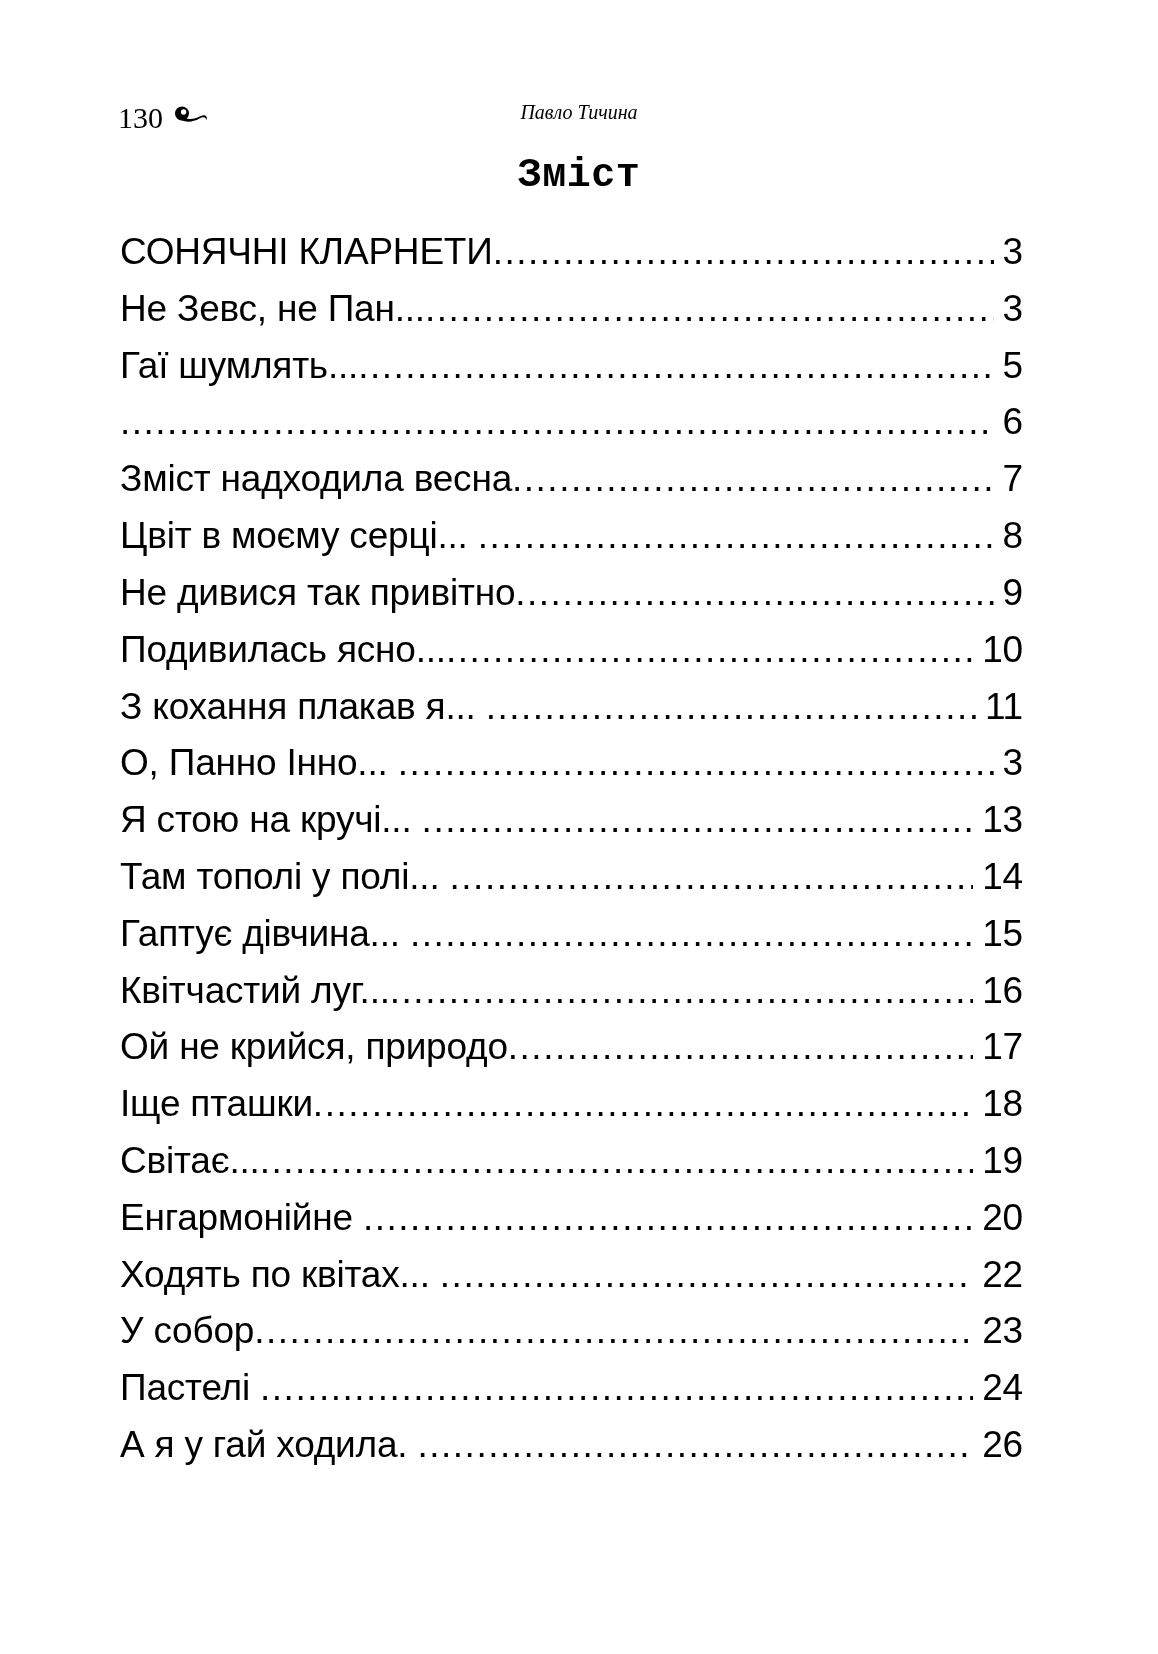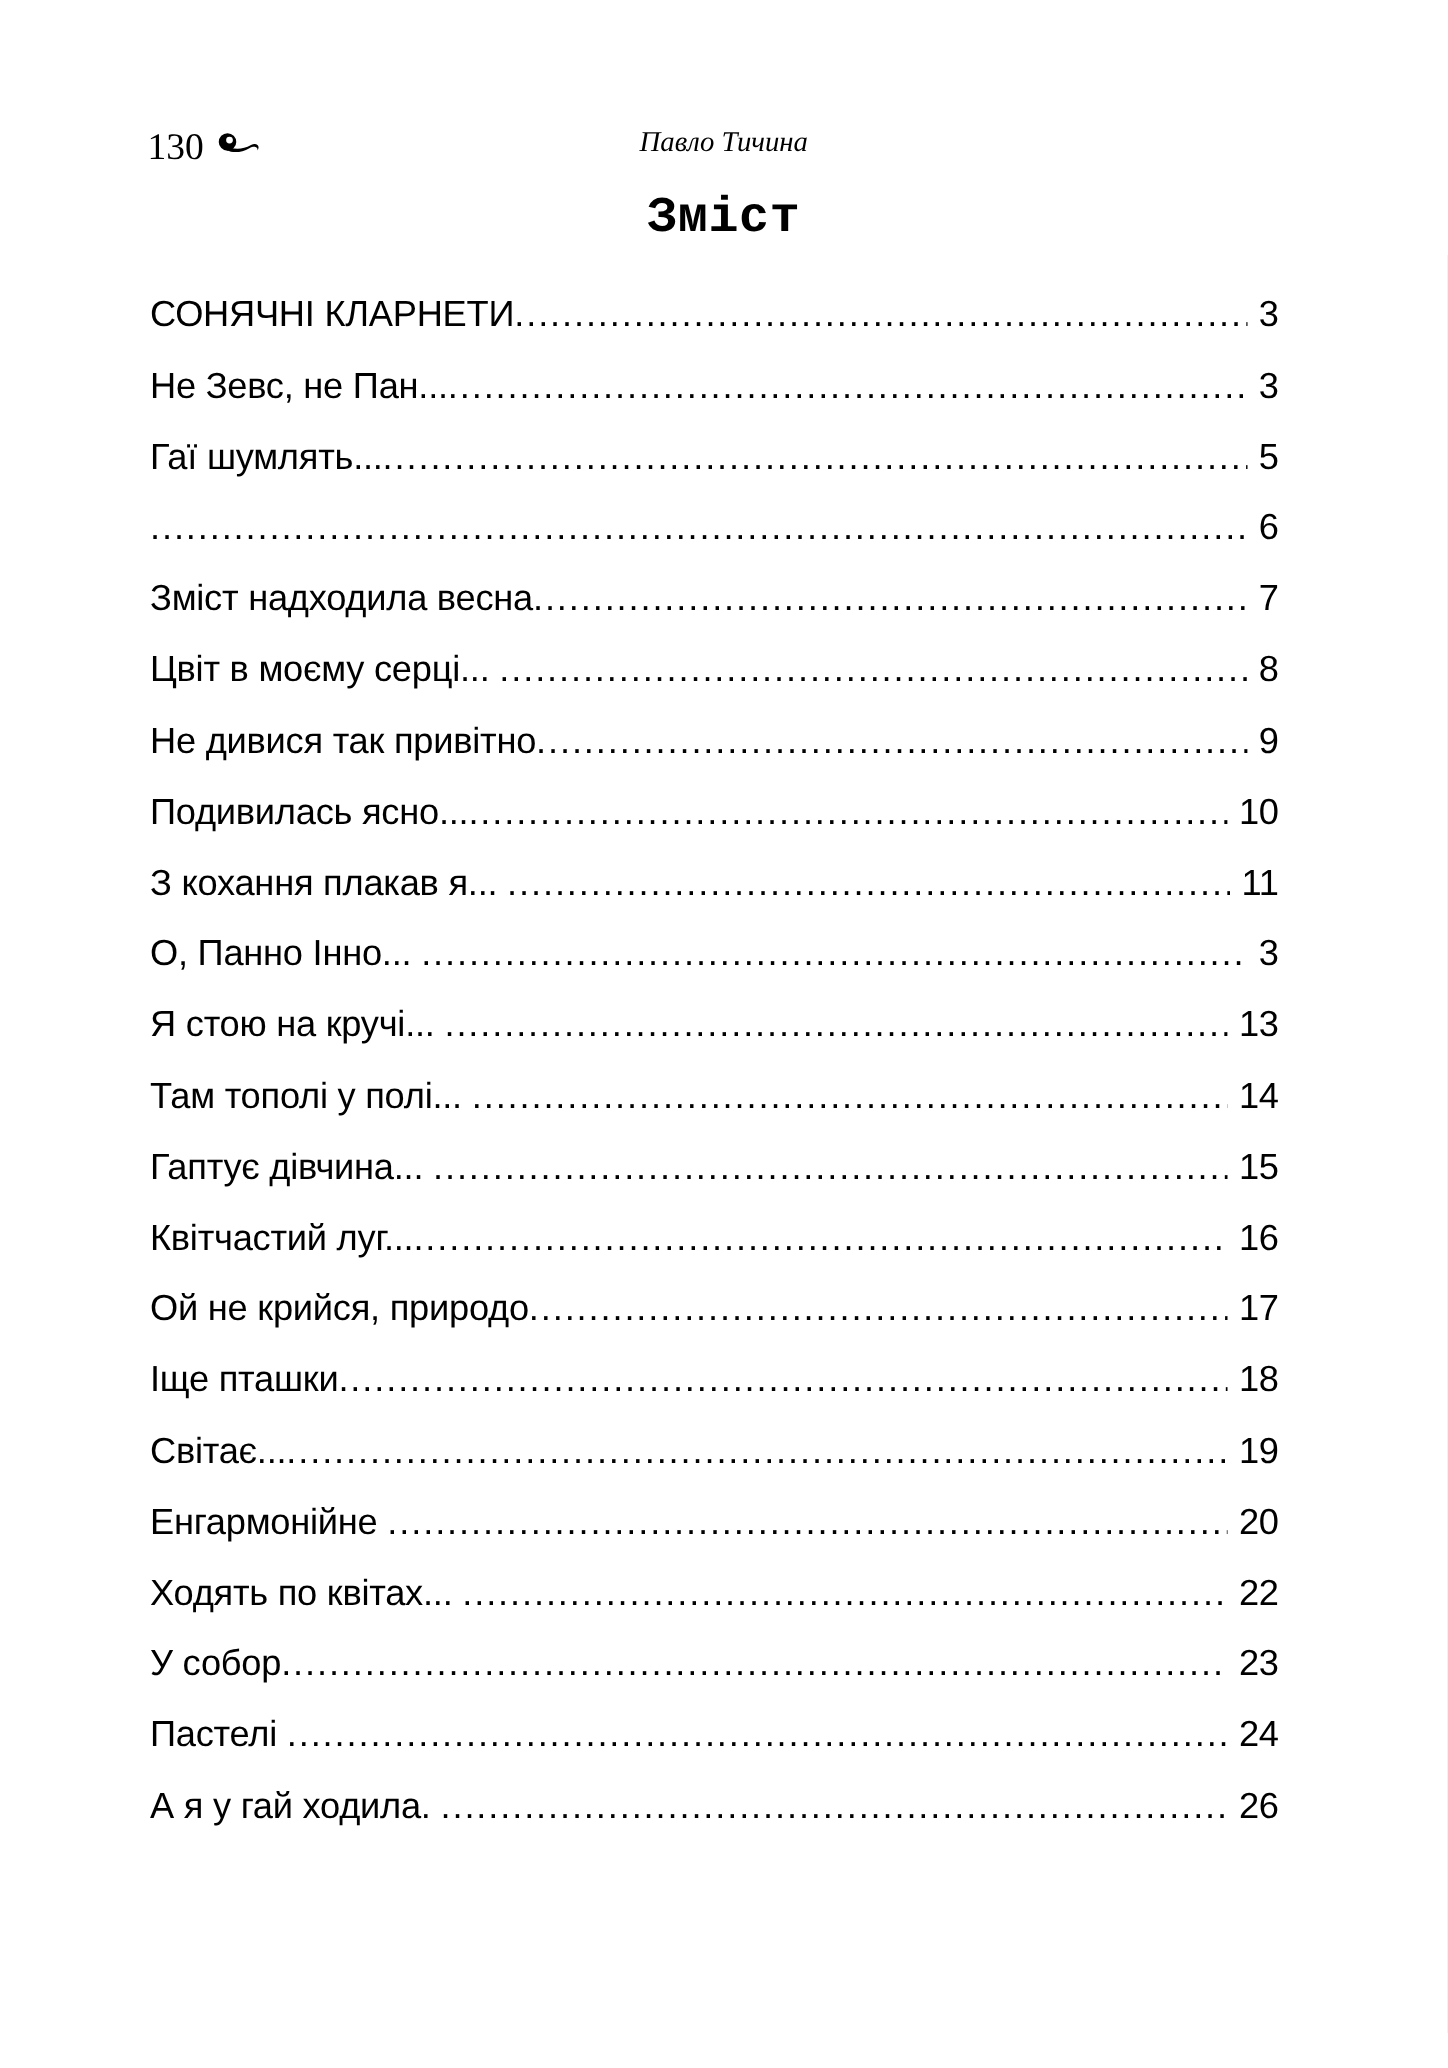--- a/index.html
+++ b/index.html
@@ -30,21 +30,21 @@
     gap: 9px;
     font-family: "Liberation Serif", serif;
     font-size: 30px;
     line-height: 1;
   }
   .fleuron { display: inline-block; margin-top: 2px; }
   .running-title {
     text-align: center;
     font-family: "Liberation Serif", serif;
     font-style: italic;
-    font-size: 23px;
+    font-size: 20px;
     line-height: 1;
     padding-top: 1px;
   }
 
   
   .toc-title {
     position: absolute;
     top: 156px;
     left: 0;
     width: 100%;
@@ -62,21 +62,21 @@
     position: absolute;
     top: 224px;
     left: 120px;
     width: 903px;
   }
   .toc-row {
     display: flex;
     align-items: baseline;
     height: 56.82px;
     line-height: 56.82px;
-    font-size: 29px;
+    font-size: 37px;
     letter-spacing: -0.2px;
     white-space: nowrap;
   }
   .toc-row .t { white-space: pre; flex-shrink: 0; }
   .toc-row .leader {
     flex: 1;
     min-width: 0;
     overflow: hidden;
     white-space: nowrap;
   }

